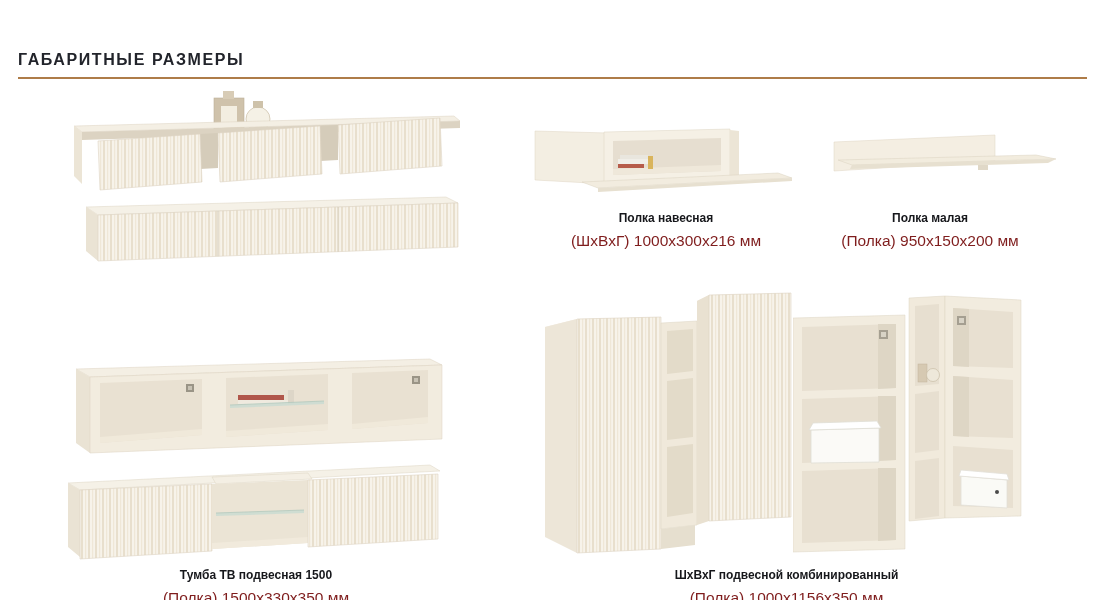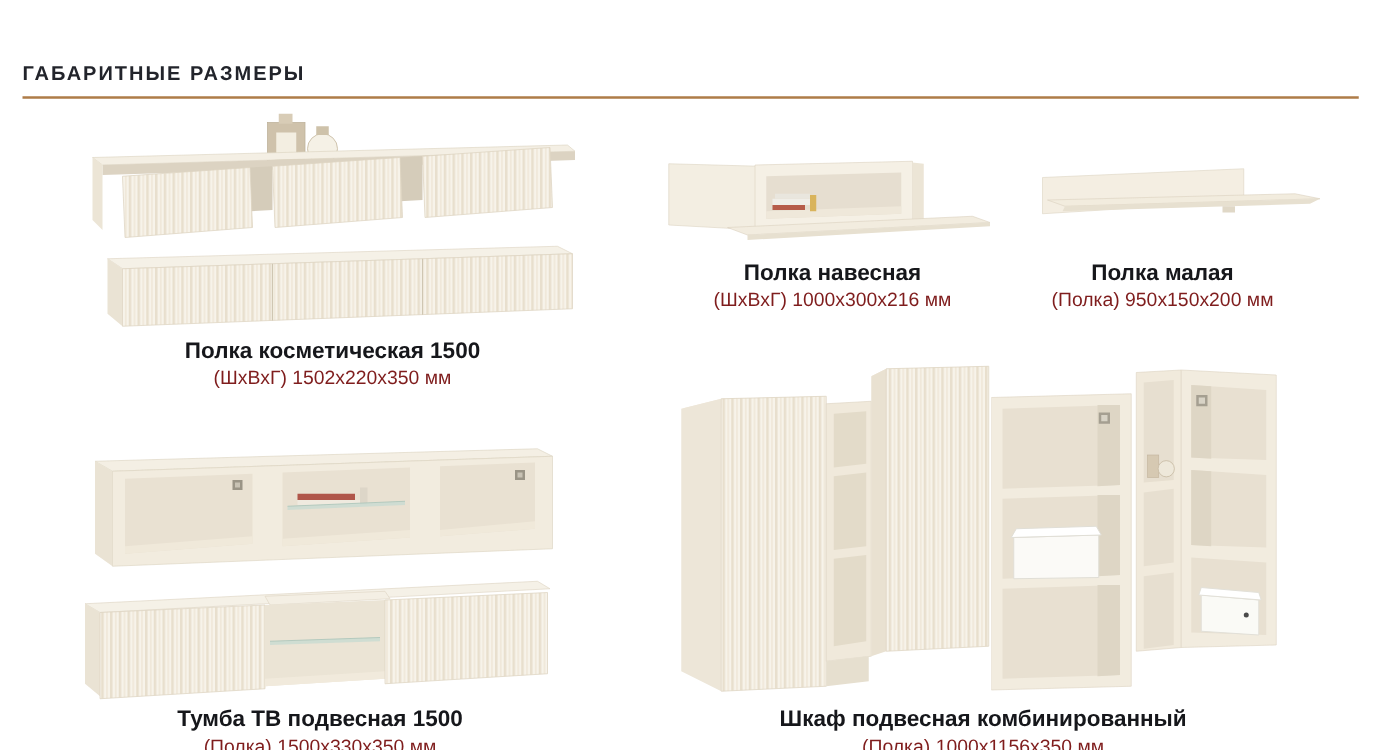--- a/index.html
+++ b/index.html
@@ -4,21 +4,21 @@
 <style>
   html,body{margin:0;padding:0;background:#ffffff;}
   .page{position:relative;width:1103px;height:600px;background:#ffffff;overflow:hidden;
         font-family:"Liberation Sans",sans-serif;margin-top:28px;}
   .page-title{position:absolute;left:18px;top:12px;font-size:16px;font-weight:bold;
         letter-spacing:1.6px;color:#22242b;}
   .divider{position:absolute;left:18px;top:49px;width:1069px;height:2px;background:#ae7c48;}
   .item{position:absolute;}
   .fig{position:absolute;margin:0;padding:0;line-height:0;}
   .caption{position:absolute;left:0;right:0;text-align:center;}
-  .item-name{font-size:18px;font-weight:bold;color:#16171b;line-height:20px;}
+  .item-name{font-size:12px;font-weight:bold;color:#16171b;line-height:20px;}
   .item-dims{font-size:15.5px;color:#7f1d1d;line-height:19px;margin-top:3px;}
   svg{display:block;}
 </style>
 </head>
 <body>
 
 <svg width="0" height="0" style="position:absolute" aria-hidden="true">
   <defs>
     <pattern id="flute" width="7" height="10" patternUnits="userSpaceOnUse">
       <rect width="7" height="10" fill="#f7f3ea"></rect>
@@ -55,24 +55,20 @@
     </figure>
     <figure class="fig" style="left:0;top:103px">
       <svg viewBox="0 0 396 72" width="396" height="72">
         <polygon points="18,14 378,4 390,10 30,22" fill="#f5f1e7" stroke="#ddd4c2" stroke-width="0.5"></polygon>
         <polygon points="18,14 30,22 30,68 18,58" fill="#eae3d4"></polygon>
         <polygon points="30,22 390,10 390,54 30,68" fill="url(#flute)" stroke="#ddd4c2" stroke-width="0.6"></polygon>
         <line x1="150" y1="18" x2="150" y2="63.3" stroke="#cfc6b2" stroke-width="0.9"></line>
         <line x1="270" y1="14" x2="270" y2="58.7" stroke="#cfc6b2" stroke-width="0.9"></line>
       </svg>
     </figure>
-    <div class="caption" style="top:180px">
-      <div class="item-name">Полка косметическая 1500</div>
-      <div class="item-dims">(ШхВхГ) 1502х220х350 мм</div>
-    </div>
   </section>
 
   <section class="item" style="left:520px;top:88px;width:292px;height:135px">
     <figure class="fig" style="left:0;top:0">
       <svg viewBox="0 0 292 92" width="292" height="92">
         <polygon points="15,15 88,17 88,68 15,64" fill="#f3eee2" stroke="#ded5c3" stroke-width="0.5"></polygon>
         <polygon points="84,16 210,13 210,64 84,69" fill="#f5f0e5" stroke="#ddd4c2" stroke-width="0.5"></polygon>
         <polygon points="93,25 201,22 201,55 93,59" fill="#e6ded0"></polygon>
         <polygon points="93,53 201,49 201,55 93,59" fill="#efe8da"></polygon>
         <g>
@@ -199,18 +195,18 @@
         <polygon points="160,98 176,99 176,159 160,158" fill="#ded6c5"></polygon>
         <polygon points="160,168 220,172 220,230 160,228" fill="#e8e0d1"></polygon>
         <g>
           <polygon points="168,198 214,202 214,230 168,227" fill="#fafaf6" stroke="#e2e0d8" stroke-width="0.8"></polygon>
           <polygon points="166,198 216,202 214,196 168,192" fill="#ffffff" stroke="#e2e0d8" stroke-width="0.8"></polygon>
           <circle cx="204" cy="214" r="2" fill="#4a4a4a"></circle>
         </g>
       </svg>
     </figure>
     <div class="caption" style="top:287px">
-      <div class="item-name">Шкаф подвесная комбинированный</div>
+      <div class="item-name">ШхВхГ подвесной комбинированный</div>
       <div class="item-dims">(Полка) 1000х1156х350 мм</div>
     </div>
   </section>
 
 </div>
 
 </body></html>

